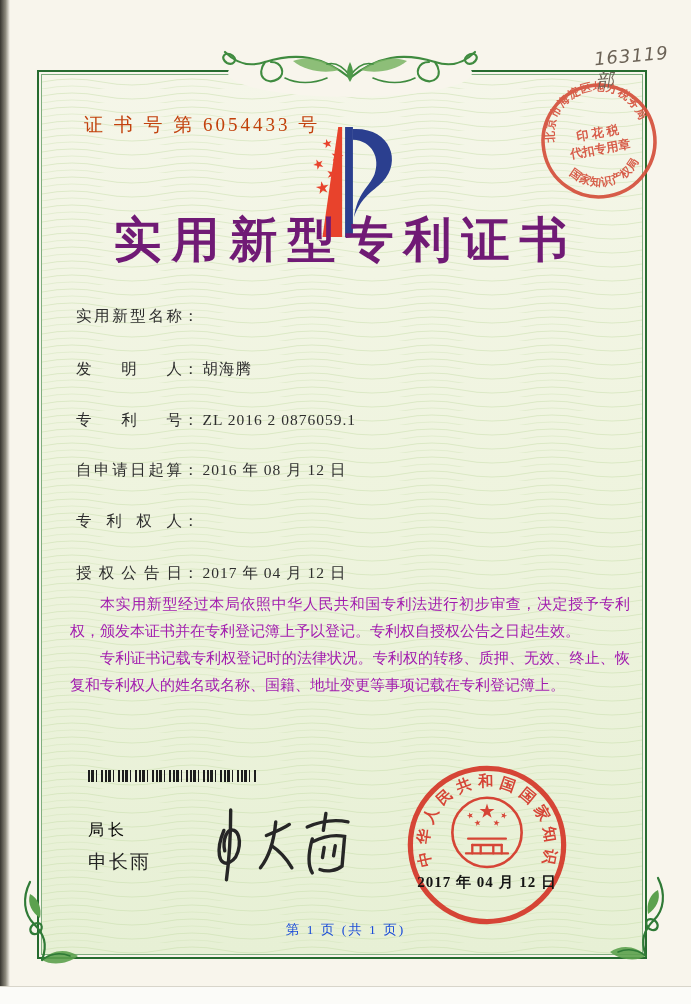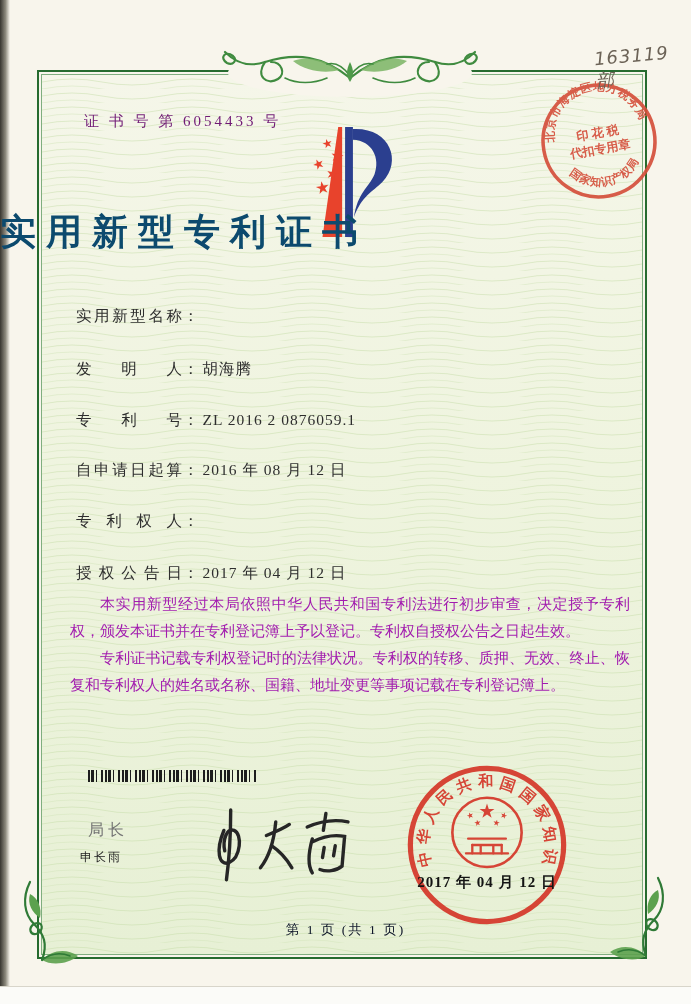--- a/index.html
+++ b/index.html
@@ -11,45 +11,45 @@
          background:#fbfbf8;border-top:1px solid #d8d5ca;}
   .frame{position:absolute;left:37px;top:70px;width:606px;height:885px;
          border:2px solid #266b2f;}
   .frame-inner{position:absolute;inset:2px;border:1px solid #7fae7f;
          background:linear-gradient(180deg,#f5f6e9 0%,#eff4df 45%,#e7f0d5 100%);}
   .waves{position:absolute;inset:0;width:100%;height:100%;opacity:.5;}
   .content{position:absolute;inset:0;z-index:2;}
   .handnote{position:absolute;left:595px;top:44px;z-index:5;color:#6b6256;
          font-style:italic;font-size:18px;letter-spacing:1px;transform:rotate(-5deg);
          font-family:"DejaVu Sans",sans-serif;}
-  .certno{position:absolute;left:84px;top:112px;font-size:15px;letter-spacing:3px;color:#701a75;}
+  .certno{position:absolute;left:84px;top:112px;font-size:19px;letter-spacing:3px;color:#c2410c;}
   .logo{position:absolute;left:295px;top:118px;}
-  .doc-title{position:absolute;left:0;top:208px;width:100%;text-align:left;
-         font-size:36px;font-weight:bold;letter-spacing:10px;color:#0c4a6e;}
+  .doc-title{position:absolute;left:0;top:208px;width:100%;text-align:center;
+         font-size:48px;font-weight:bold;letter-spacing:10px;color:#701a75;}
   .field{position:absolute;left:76px;display:flex;align-items:baseline;font-size:15.5px;color:#2e2e2e;}
   .flabel{display:inline-block;width:106px;text-align:justify;text-align-last:justify;}
   .fcolon{margin:0 4px 0 1px;}
   .fvalue{letter-spacing:1px;}
   .bodytext{position:absolute;left:70px;top:591px;width:560px;font-size:15px;
          line-height:27px;text-align:justify;color:#a21caf;}
   .bodytext p{margin:0;text-indent:2em;}
   .barcode{position:absolute;left:88px;top:770px;width:168px;height:12px;
          background:
            repeating-linear-gradient(90deg,#1d1d1d 0 2px,transparent 2px 3px,
              #1d1d1d 3px 6px,transparent 6px 8px,#1d1d1d 8px 9px,transparent 9px 13px,
              #1d1d1d 13px 15px,transparent 15px 17px);}
-  .signer-title{position:absolute;left:88px;top:820px;font-size:16px;letter-spacing:4px;color:#737373;}
-  .signer-name{position:absolute;left:80px;top:849px;font-size:12px;letter-spacing:2px;color:#222;}
+  .signer-title{position:absolute;left:88px;top:820px;font-size:16px;letter-spacing:4px;color:#000000;}
+  .signer-name{position:absolute;left:88px;top:849px;font-size:19px;letter-spacing:2px;color:#222;}
   .signature{position:absolute;left:195px;top:798px;}
   .seal{position:absolute;left:403px;top:761px;z-index:3;}
   .seal-date{position:absolute;left:403px;top:873px;width:168px;text-align:center;z-index:4;
          font-size:15px;font-weight:600;letter-spacing:1px;color:#141414;}
   .tax-stamp{position:absolute;left:538px;top:80px;transform:rotate(-10deg);z-index:3;opacity:.92;}
   .footer{position:absolute;left:0;top:921px;width:100%;text-align:center;
-         font-size:13.5px;letter-spacing:2px;color:#0f172a;}
+         font-size:13.5px;letter-spacing:2px;color:#1d4ed8;}
   .orn-top{position:absolute;left:205px;top:32px;z-index:4;}
   .orn-bl{position:absolute;left:16px;top:878px;z-index:4;}
   .orn-br{position:absolute;left:600px;top:874px;z-index:4;}
 </style>
 </head>
 <body>
 
 <div class="sheet">
 
   <div class="scan-edge-left"></div>

